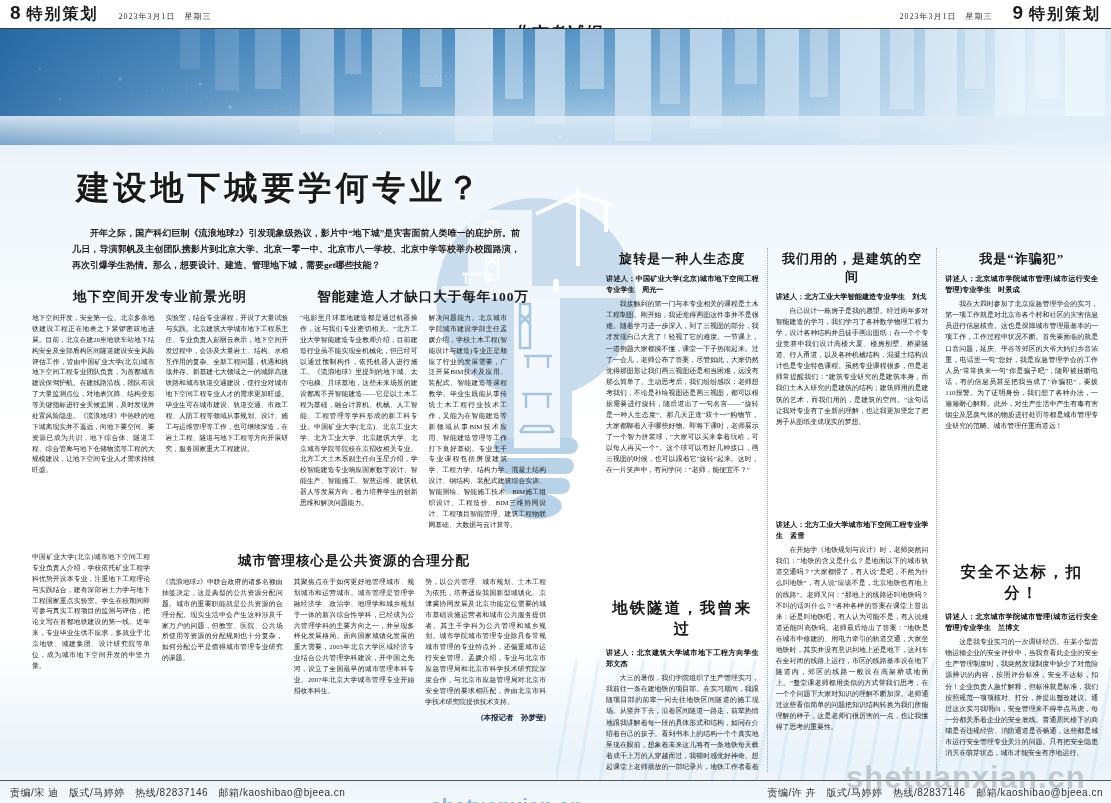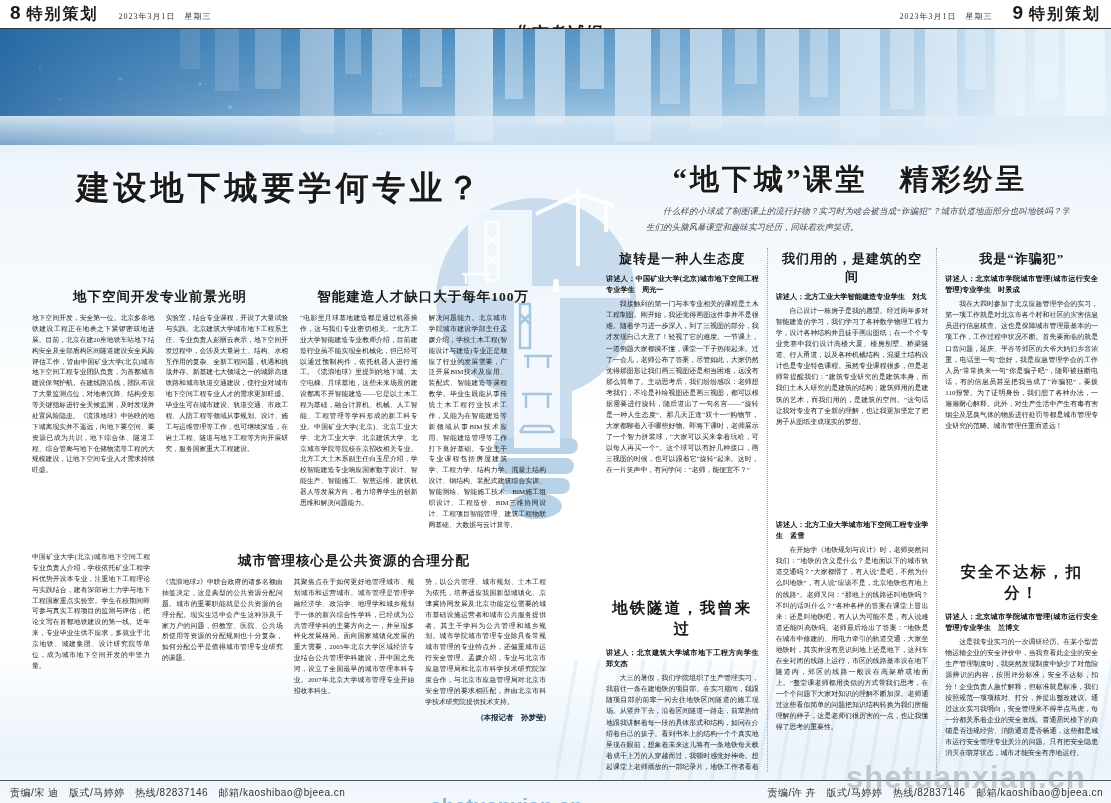--- a/index.html
+++ b/index.html
@@ -200,20 +200,21 @@
 
         <g fill="#ffffff">
             <circle cx="128" cy="112" r="3"></circle>
             <rect x="125" y="114" width="6" height="8"></rect>
           </g>
       </g>
     </svg>
   </div>
 
   <div class="lp-headline">建设地下城要学何专业？</div>
+  <div class="lp-intro">开年之际，国产科幻巨制《流浪地球2》引发现象级热议，影片中“地下城”是灾害面前人类唯一的庇护所。前几日，导演郭帆及主创团队携影片到北京大学、北京一零一中、北京市八一学校、北京中学等校举办校园路演，再次引爆学生热情。那么，想要设计、建造、管理地下城，需要get哪些技能？</div>
 
   <div class="sec" style="left:32px;top:288px;width:256px;height:258px;">
     <div class="sec-title">地下空间开发专业前景光明</div>
     <div class="cols">
       <div class="col" style="height:228px;">地下空间开发，安全第一位。北京多条地铁建设工程正在地表之下紧锣密鼓地进展。目前，北京在建20座地铁车站地下结构安全及全部盾构区间隧道建设安全风险评估工作，皆由中国矿业大学(北京)城市地下空间工程专业团队负责，为首都城市建设保驾护航。在建线路沿线，团队布设了大量监测点位，对地表沉降、结构变形等关键指标进行全天候监测，及时发现并处置风险隐患。《流浪地球》中热映的地下城离现实并不遥远，向地下要空间、要资源已成为共识，地下综合体、隧道工程、综合管廊与地下仓储物流等工程的大规模建设，让地下空间专业人才需求持续旺盛。</div>
       <div class="col" style="height:228px;">实验室，结合专业课程，开设了大量试验与实践。北京建筑大学城市地下工程系主任、专业负责人彭丽云表示，地下空间开发过程中，会涉及大量岩土、结构、水相互作用的复杂、全新工程问题，机遇和挑战并存。新基建七大领域之一的城际高速铁路和城市轨道交通建设，使行业对城市地下空间工程专业人才的需求更加旺盛。毕业生可在城市建设、轨道交通、市政工程、人防工程等领域从事规划、设计、施工与运维管理等工作，也可继续深造，在岩土工程、隧道与地下工程等方向开展研究，服务国家重大工程建设。</div>
     </div>
   </div>
 
   <div class="sec" style="left:300px;top:288px;width:246px;height:258px;">
@@ -230,22 +231,20 @@
 
   <div class="sec" style="left:162px;top:552px;width:384px;height:220px;">
     <div class="sec-title">城市管理核心是公共资源的合理分配</div>
     <div class="cols">
       <div class="col" style="height:192px;">《流浪地球2》中联合政府的诸多名额由抽签决定，这是典型的公共资源分配问题。城市的重要职能就是公共资源的合理分配。现实生活中会产生这种涉及千家万户的问题，但教室、医院、公共场所使用等资源的分配规则也十分复杂，如何分配公平是值得城市管理专业研究的课题。</div>
       <div class="col" style="height:192px;">其聚焦点在于如何更好地管理城市、规划城市和运营城市。城市管理是管理学融经济学、政治学、地理学和城乡规划于一体的新兴综合性学科，已经成为公共管理学科的主要方向之一，并呈现多样化发展格局。面向国家城镇化发展的重大需要，2003年北京大学区域经济专业结合公共管理学科建设，开中国之先河，设立了全国最早的城市管理本科专业。2007年北京大学城市管理专业开始招收本科生。</div>
       <div class="col" style="height:192px;"><span>势，以公共管理、城市规划、土木工程为依托，培养适应我国新型城镇化、京津冀协同发展及北京功能定位需要的城市基础设施运营者和城市公共服务提供者。其主干学科为公共管理和城乡规划。城市学院城市管理专业除具备常规城市管理的专业特点外，还偏重城市运行安全管理。孟媛介绍，专业与北京市应急管理局和北京市科学技术研究院深度合作，与北京市应急管理局对北京市安全管理的要求相匹配，并由北京市科学技术研究院提供技术支持。</span><div class="byline">(本报记者　孙梦莹)</div></div>
     </div>
   </div>
 
-  <div class="rp-headline">“地下城”课堂　精彩纷呈</div>
-  <div class="rp-intro">什么样的小球成了制图课上的流行好物？实习时为啥会被当成“诈骗犯”？城市轨道地面部分也叫地铁吗？学生们的头脑风暴课堂和趣味实习经历，回味着欢声笑语。</div>
 
   <div class="rcols">
     <div class="rcol">
       <div class="story-block" style="height:336px;">
         <div class="story-title">旋转是一种人生态度</div>
         <div class="speaker">讲述人：中国矿业大学(北京)城市地下空间工程专业学生　周光一</div>
         <div class="story-body">我接触到的第一门与本专业相关的课程是土木工程制图。刚开始，我还觉得画图这件事并不是很难。随着学习进一步深入，到了三视图的部分，我才发现自己大意了！轻视了它的难度。一节课上，一道例题大家都摸不懂，课堂一下子热闹起来。过了一会儿，老师公布了答案，尽管如此，大家仍然觉得那图形让我们画三视图还是相当困难，远没有那么简单了。主动思考后，我们纷纷感叹：老师想考我们，不论是补绘视图还是画三视图，都可以根据需要进行旋转，随后道出了一句名言——“旋转是一种人生态度”。那几天正逢“双十一”购物节，大家都聊着入手哪些好物。即将下课时，老师展示了一个智力拼装球，“大家可以买来拿着玩哈，可以每人再买一个”。这个球可以有好几种接口，画三视图的时候，也可以跟着它“旋转”起来。这时，在一片笑声中，有同学问：“老师，能便宜不？”</div>
       </div>
       <div class="story-block" style="height:186px;">
         <div class="story-title lg">地铁隧道，我曾来过</div>

